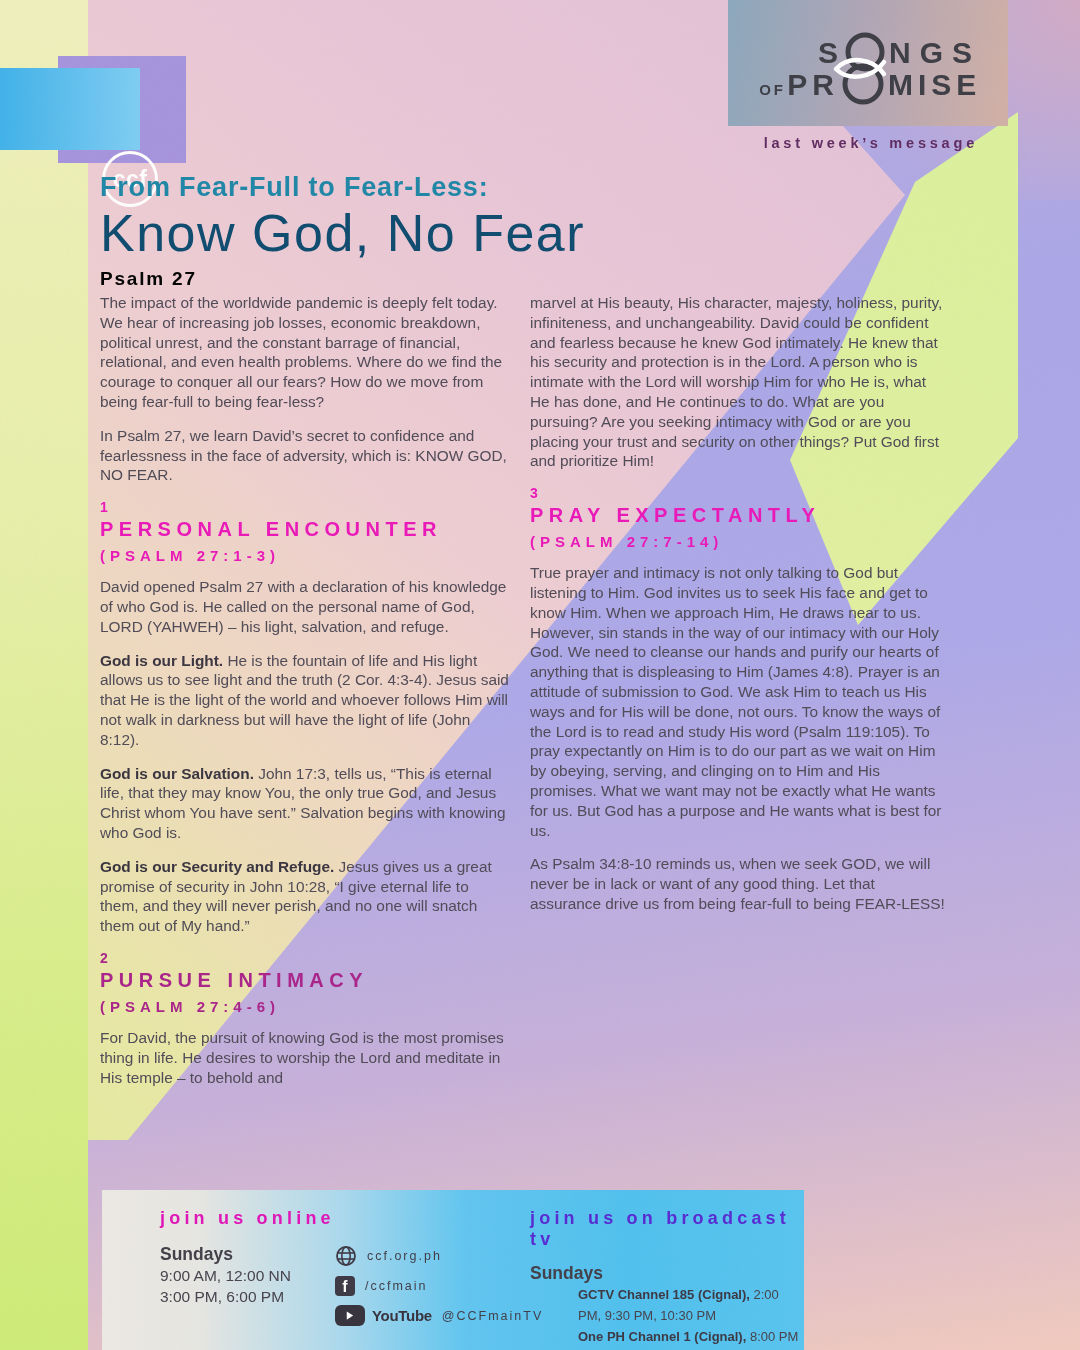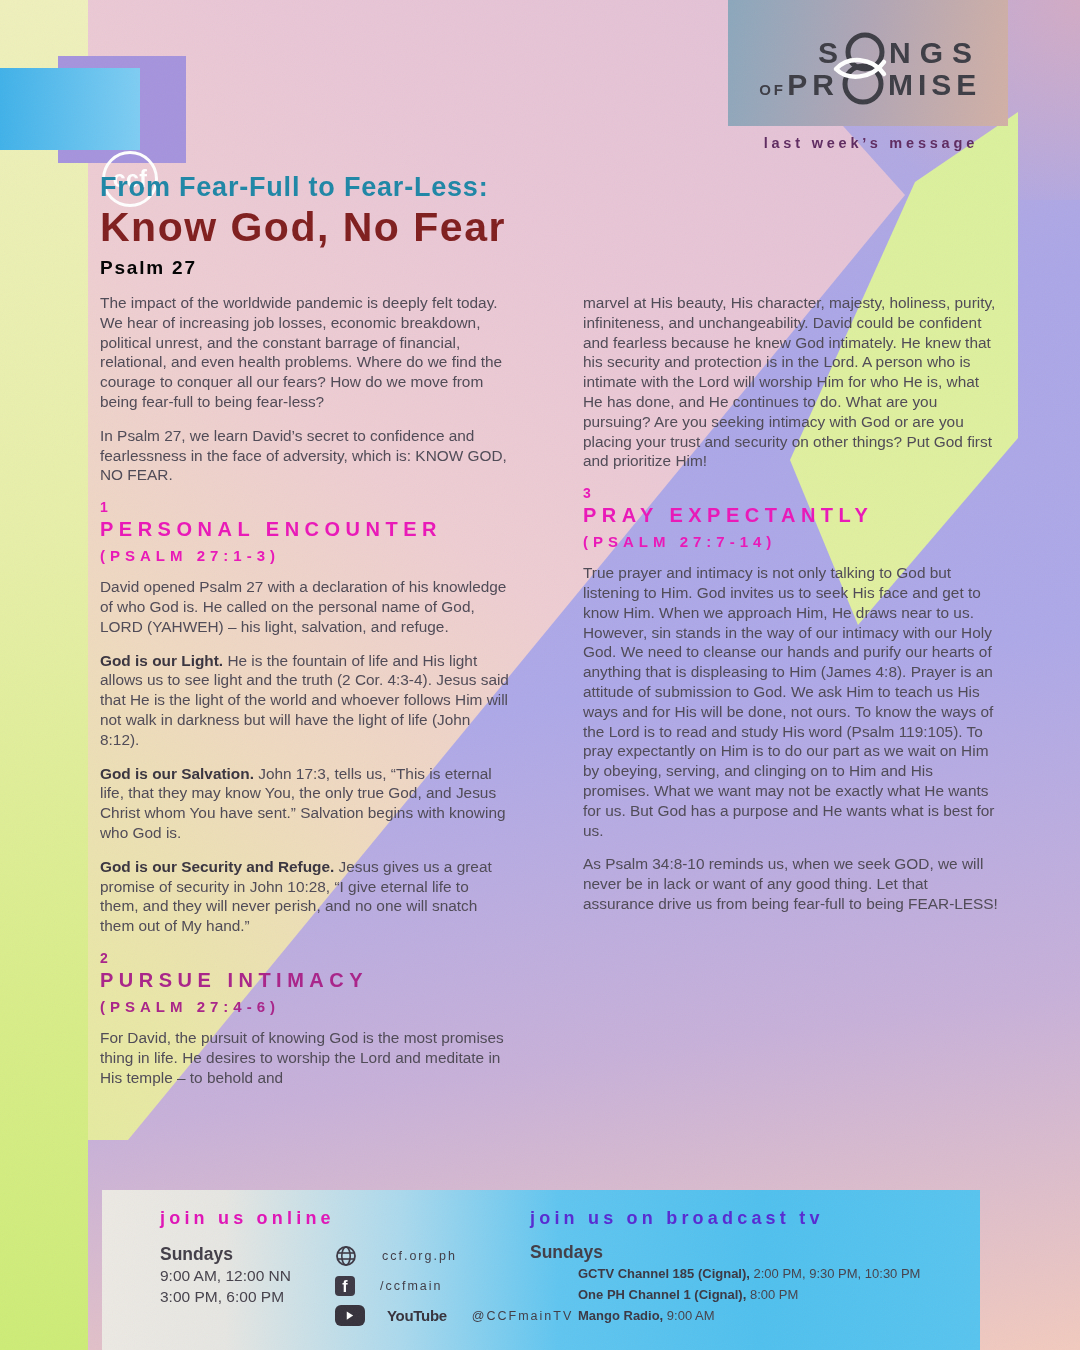--- a/index.html
+++ b/index.html
@@ -29,49 +29,49 @@
     border-radius:50%;display:flex;align-items:center;justify-content:center;
     color:#fff;font-weight:bold;font-size:23px;letter-spacing:.5px;}
   .sop-card{position:absolute;left:728px;top:0;width:280px;height:126px;
     background:linear-gradient(100deg,#8ba7bc 0%,#b0a5b5 48%,#d2b0a5 100%);}
   .tagline{position:absolute;right:102px;top:135px;color:#5e2a60;font-size:14.5px;
     font-weight:bold;letter-spacing:3.8px;}
 
   
   .title{position:absolute;left:100px;top:172px;}
   .kicker{font-size:27px;font-weight:bold;color:#1d86a6;letter-spacing:.8px;}
-  .main-title{font-size:41px;font-weight:bold;color:#7f1d1d;letter-spacing:1.5px;
+  .main-title{font-size:52px;font-weight:normal;color:#0c4a6e;letter-spacing:1.5px;
     line-height:1.04;margin-top:3px;}
   .psalm-ref{font-size:19px;font-weight:bold;color:#000000;letter-spacing:1.8px;margin-top:8px;}
 
   
-  .cols{position:absolute;left:100px;top:293px;display:flex;gap:73px;}
+  .cols{position:absolute;left:100px;top:293px;display:flex;gap:20px;}
   .col-left{width:410px;}
   .col-right{width:418px;}
   .body-p{font-size:15.4px;line-height:19.8px;color:#4e4955;margin:0 0 14px;}
   .body-p strong.lead{color:#38333e;}
   .sec-h{margin:4px 0 13px;color:#ea16b8;}
   .sec-h.deep{color:#a92289;}
   .sec-num{font-size:14px;font-weight:bold;letter-spacing:1px;}
   .sec-title{font-size:20px;font-weight:bold;letter-spacing:5.5px;margin-top:3px;}
   .sec-ref{font-size:15px;font-weight:bold;letter-spacing:5px;margin-top:6px;}
 
   
-  .footer{position:absolute;left:102px;top:1190px;width:878px;height:160px;
+  .footer{position:absolute;left:102px;top:1190px;width:702px;height:160px;
     background:linear-gradient(90deg,#ece9e3 0%,#e6e6e2 14%,#abd9ed 34%,#5fc5f0 52%,#4fc0ee 75%,#57c4ef 100%);}
   .f-heading{font-size:18px;font-weight:bold;letter-spacing:4.2px;}
   .f-online{position:absolute;left:58px;top:18px;}
   .f-online .f-heading{color:#e013b7;}
   .f-broadcast{position:absolute;left:428px;top:18px;}
   .f-broadcast .f-heading{color:#5629d2;}
   .f-day{font-size:17.5px;font-weight:bold;color:#413d47;margin-top:13px;}
   .f-time{font-size:15.5px;color:#45414b;line-height:21px;}
   .f-row{display:flex;margin-top:2px;}
   .f-links{margin-left:44px;padding-top:14px;}
-  .f-link{display:flex;align-items:center;margin-bottom:9px;gap:15px;}
+  .f-link{display:flex;align-items:center;margin-bottom:9px;}
   .f-link-label{font-size:12.5px;letter-spacing:2px;color:#3f3b45;margin-left:10px;}
   .yt-word{font-size:15px;font-weight:bold;color:#35313b;margin-left:7px;letter-spacing:-.3px;}
   .fb-badge{width:20px;height:20px;border-radius:4px;background:#3b3743;color:#fff;
     display:flex;align-items:flex-end;justify-content:center;font-size:16px;font-weight:bold;line-height:19px;}
   .yt-badge{width:30px;height:21px;border-radius:6px;background:#35313b;
     display:flex;align-items:center;justify-content:center;}
   .b-line{font-size:13px;color:#45414b;line-height:21px;margin-left:48px;}
   .b-line b{color:#3a3642;}
 </style>
 </head>

